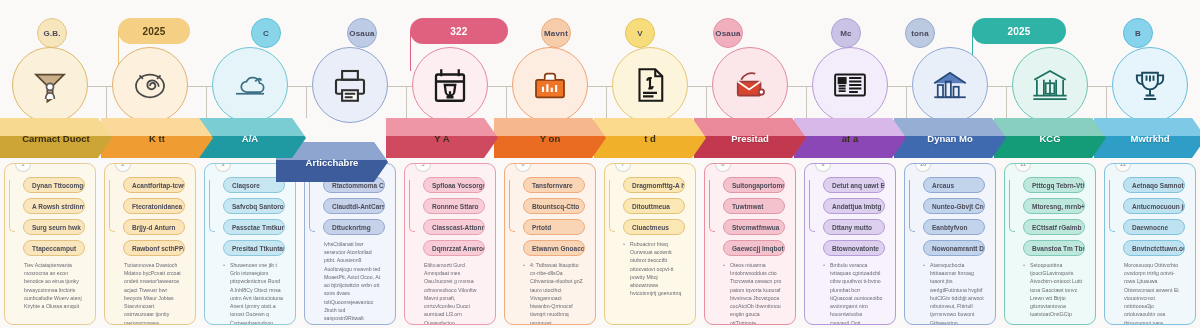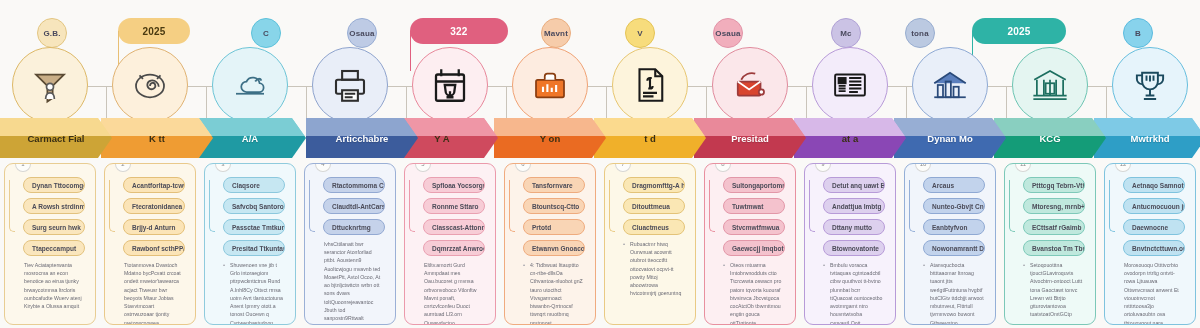--- a/index.html
+++ b/index.html
@@ -236,31 +236,31 @@
       <div style="position: absolute; top: 86px; width: 1px; height: 32px; background: rgb(201, 196, 186); left: 906px;"></div>
       <div style="position: absolute; top: 86px; height: 1px; background: rgb(201, 196, 186); left: 988px; width: 24px;"></div>
       <div style="position: absolute; top: 86px; width: 1px; height: 32px; background: rgb(201, 196, 186); left: 1006px;"></div>
       <div style="position: absolute; top: 86px; height: 1px; background: rgb(201, 196, 186); left: 1088px; width: 24px;"></div>
       <div style="position: absolute; top: 86px; width: 1px; height: 32px; background: rgb(201, 196, 186); left: 1106px;"></div>
     </div>
 
   <div id="chevrons">
       <div class="chev dark-text" style="left: 0px; width: 112px; background: linear-gradient(rgb(247, 217, 143) 0%, rgb(247, 217, 143) 45%, rgb(205, 164, 54) 46%, rgb(205, 164, 54) 100%); z-index: 12;">
         <div class="chev-top" style="background: rgb(247, 217, 143);"></div>
-        <span class="chev-label">Carmact Fial</span>
+        <span class="chev-label">Carmact Duoct</span>
       </div>
       <div class="chev dark-text" style="left: 101px; width: 112px; background: linear-gradient(rgb(251, 217, 154) 0%, rgb(251, 217, 154) 45%, rgb(239, 156, 51) 46%, rgb(239, 156, 51) 100%); z-index: 11;">
         <div class="chev-top" style="background: rgb(251, 217, 154);"></div>
         <span class="chev-label">K tt</span>
       </div>
       <div class="chev" style="left: 194px; width: 112px; background: linear-gradient(rgb(123, 205, 212) 0%, rgb(123, 205, 212) 45%, rgb(31, 154, 163) 46%, rgb(31, 154, 163) 100%); z-index: 10;">
         <div class="chev-top" style="background: rgb(123, 205, 212);"></div>
         <span class="chev-label">A/A</span>
       </div>
-      <div class="chev" style="left: 306px; width: 112px; background: linear-gradient(rgb(141, 165, 207) 0%, rgb(141, 165, 207) 45%, rgb(60, 92, 156) 46%, rgb(60, 92, 156) 100%); z-index: 9;">
+      <div class="chev" style="left: 276px; width: 112px; background: linear-gradient(rgb(141, 165, 207) 0%, rgb(141, 165, 207) 45%, rgb(60, 92, 156) 46%, rgb(60, 92, 156) 100%); z-index: 9; margin-top: 24px;">
         <div class="chev-top" style="background: rgb(141, 165, 207);"></div>
         <span class="chev-label">Articchabre</span>
       </div>
       <div class="chev dark-text" style="left: 386px; width: 112px; background: linear-gradient(rgb(239, 150, 166) 0%, rgb(239, 150, 166) 45%, rgb(207, 74, 94) 46%, rgb(207, 74, 94) 100%); z-index: 8;">
         <div class="chev-top" style="background: rgb(239, 150, 166);"></div>
         <span class="chev-label">Y A</span>
       </div>
       <div class="chev dark-text" style="left: 494px; width: 112px; background: linear-gradient(rgb(247, 183, 141) 0%, rgb(247, 183, 141) 45%, rgb(234, 107, 34) 46%, rgb(234, 107, 34) 100%); z-index: 7;">
         <div class="chev-top" style="background: rgb(247, 183, 141);"></div>
         <span class="chev-label">Y on</span>

